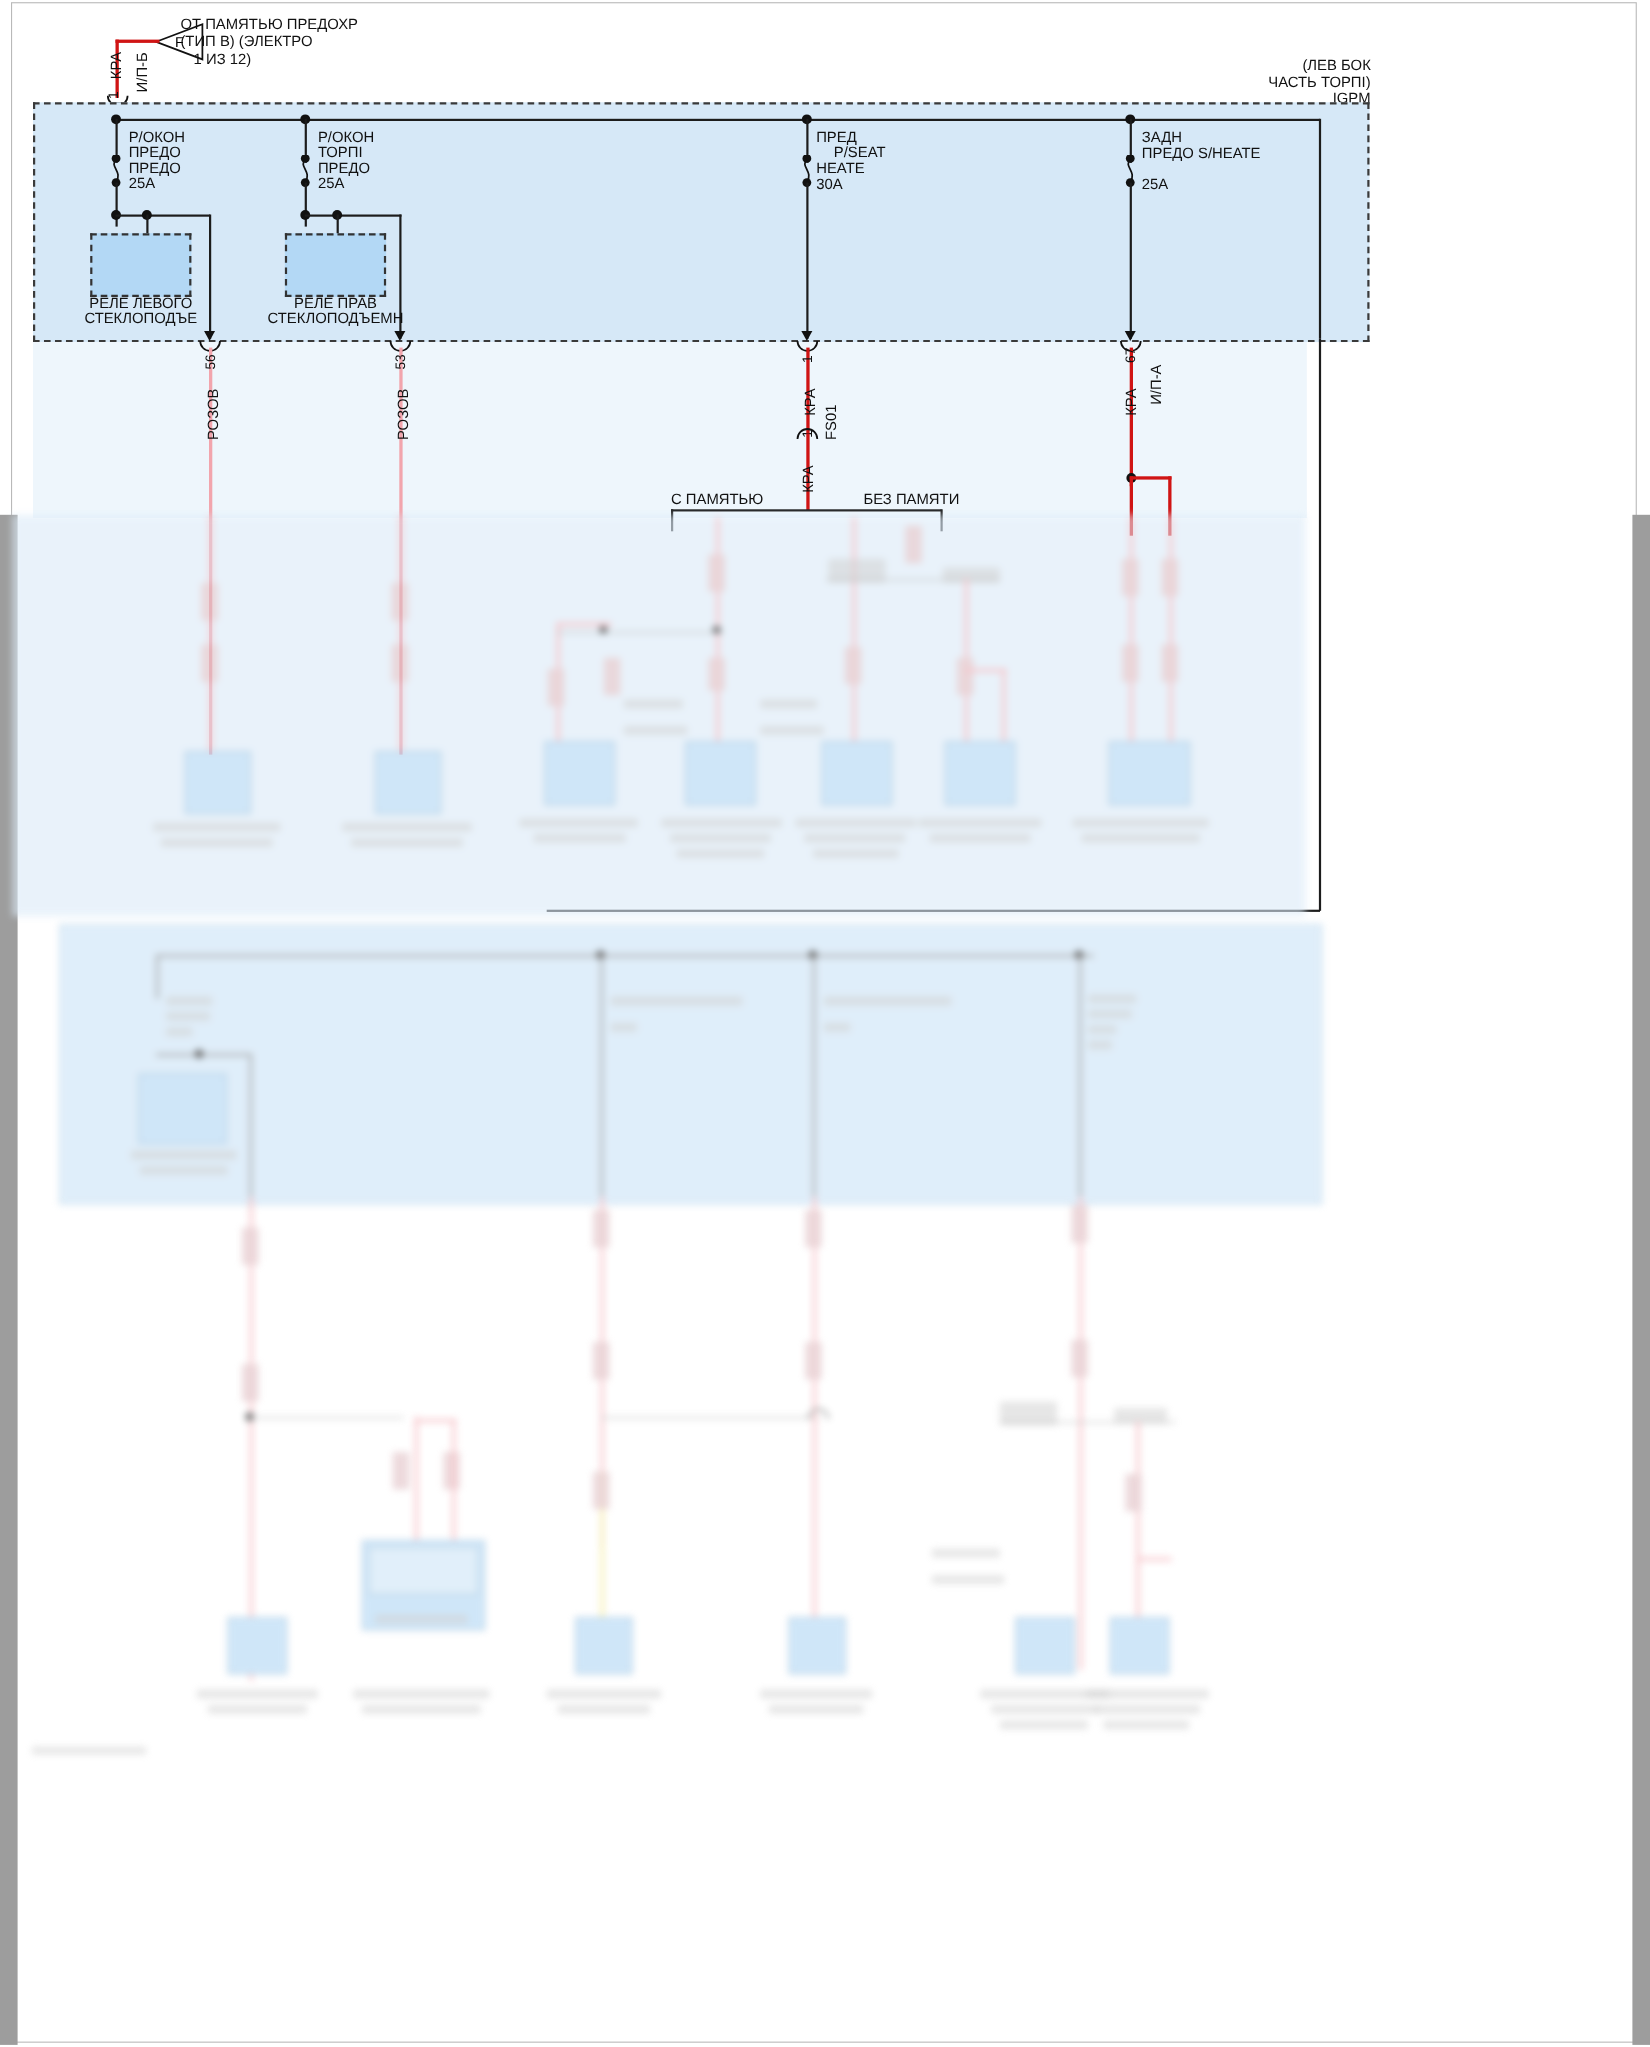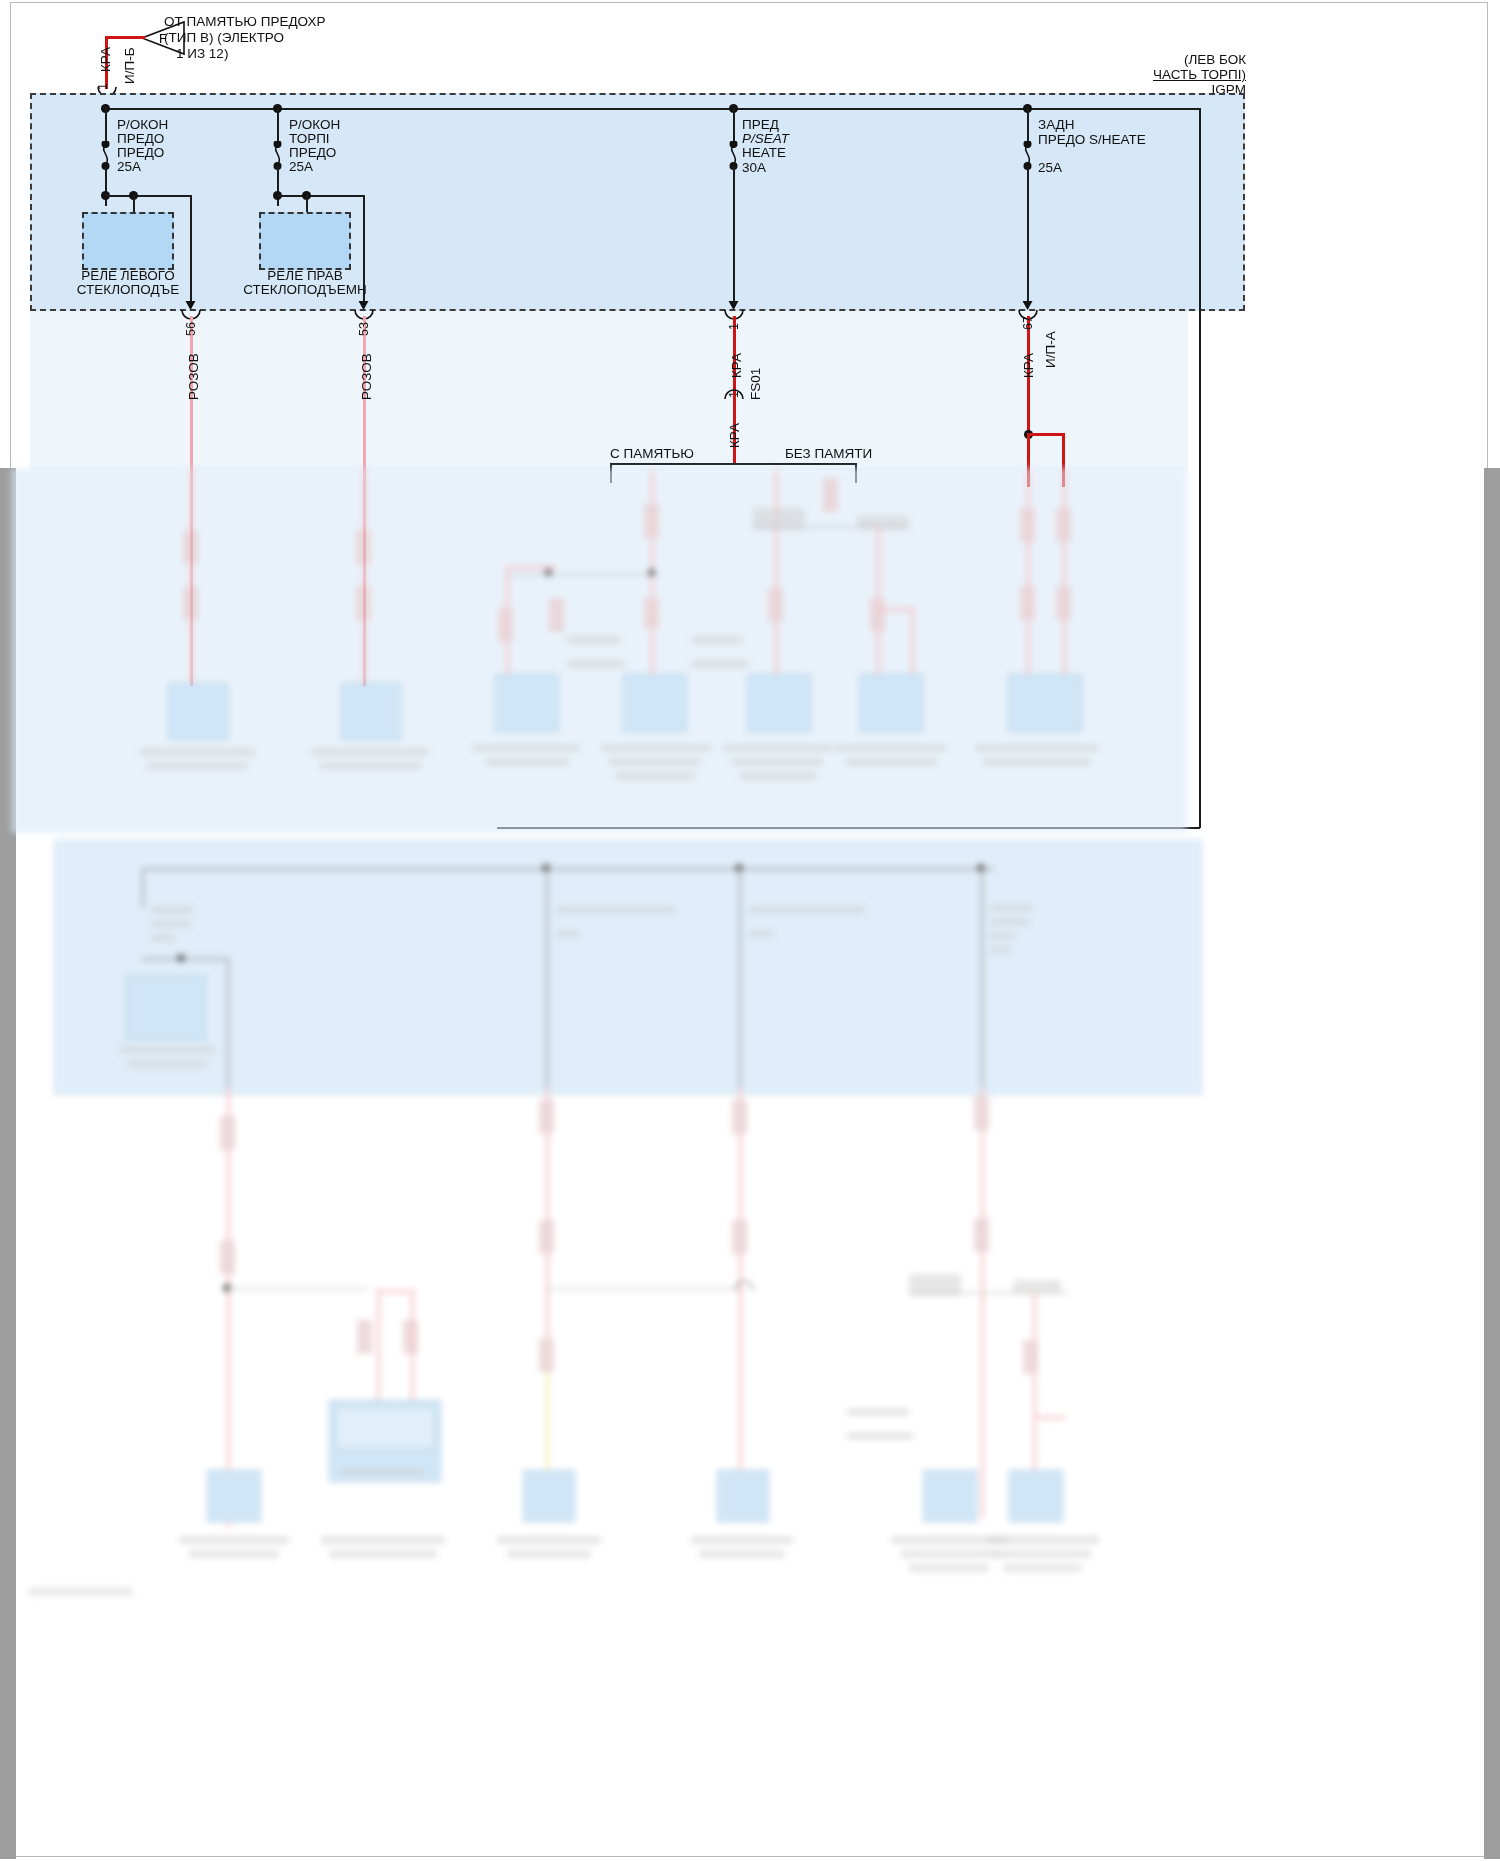--- a/index.html
+++ b/index.html
@@ -91,21 +91,21 @@
       <path d="M2,1 A9,9 0 0 0 20,1" fill="none" stroke="#111" stroke-width="1.6"></path>
     </svg>
   </div>
   <div class="arrow" style="left:100px;top:90px;">
     <svg width="13" height="13" viewBox="0 0 13 13">
       <path d="M6.5,12 L1.5,3 L11.5,3 Z" fill="#111"></path>
     </svg>
   </div>
 
   <div class="lbl" style="left:1184px;top:52px;text-align:right;width:62px;">(ЛЕВ БОК</div>
-  <div class="lbl" style="left:1152px;top:67px;text-align:right;width:94px;text-decoration:underline;">ЧАСТЬ ТОРПІ)</div>
+  <div class="lbl" style="left:1152px;top:67px;text-align:right;width:94px;">ЧАСТЬ ТОРПІ)</div>
   <div class="lbl" style="left:1196px;top:82px;text-align:right;width:50px;">IGPM</div>
 
   <div class="zone" style="left:30px;top:93px;width:1215px;height:218px;"></div>
 
   <div class="zone" style="left:30px;top:311px;width:1158px;height:160px;border:none;background:#eef6fc;"></div>
 
   <div class="wire h" style="left:105px;top:108px;width:1095px;"></div>
   <div class="wire v" style="left:1199px;top:108px;height:200px;"></div>
   <div class="wire v" style="left:1199px;top:308px;height:520px;"></div>
   <div class="wire h" style="left:497px;top:827px;width:703px;"></div>
@@ -190,21 +190,21 @@
   <div class="wire v" style="left:733px;top:108px;height:40px;"></div>
   <div class="fuse" style="left:726px;top:141px;">
     <svg width="16" height="30" viewBox="0 0 16 30">
       <circle cx="7.5" cy="3" r="4" fill="#111"></circle>
       <path d="M7.5,5 C1,9 14,16 7.5,24" fill="none" stroke="#111" stroke-width="1.6"></path>
       <circle cx="7.5" cy="25" r="4" fill="#111"></circle>
     </svg>
   </div>
   <div class="wire v" style="left:733px;top:166px;height:142px;"></div>
   <div class="lbl" style="left:742px;top:117px;">ПРЕД</div>
-  <div class="lbl" style="left:742px;top:131px;font-style:italic;">P/SEAT</div>
+  <div class="lbl" style="left:758px;top:131px;">P/SEAT</div>
   <div class="lbl" style="left:742px;top:145px;">HEATE</div>
   <div class="lbl" style="left:742px;top:160px;">30А</div>
 
   <div class="arrow" style="left:727px;top:298px;">
     <svg width="13" height="13" viewBox="0 0 13 13">
         <path d="M6.5,12 L1.5,3 L11.5,3 Z" fill="#111"></path>
       </svg>
   </div>
   <div class="cup" style="left:723px;top:309px;">
     <svg width="22" height="11" viewBox="0 0 22 11">

